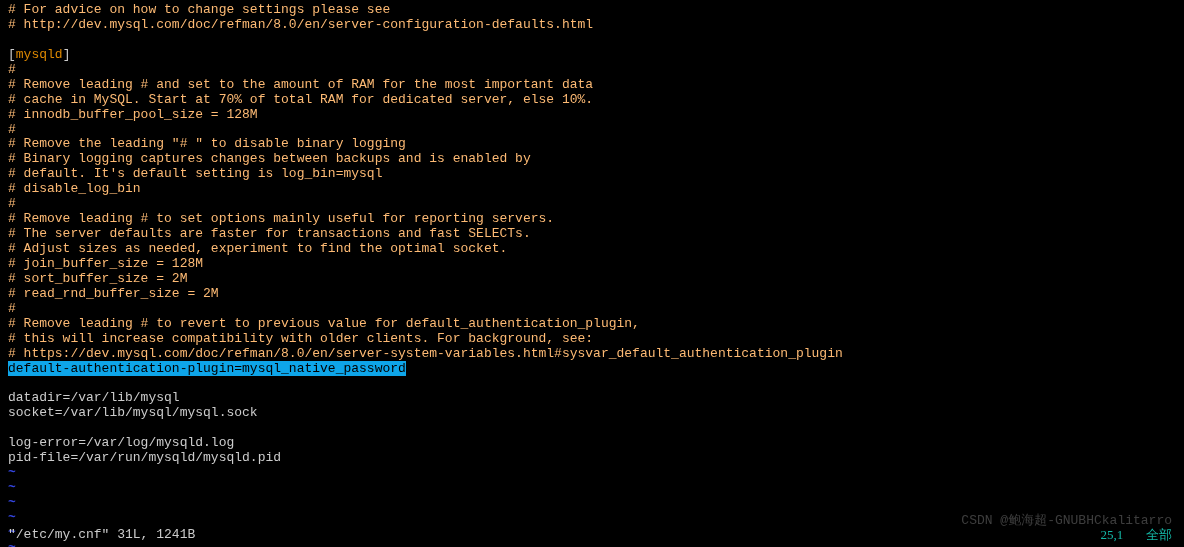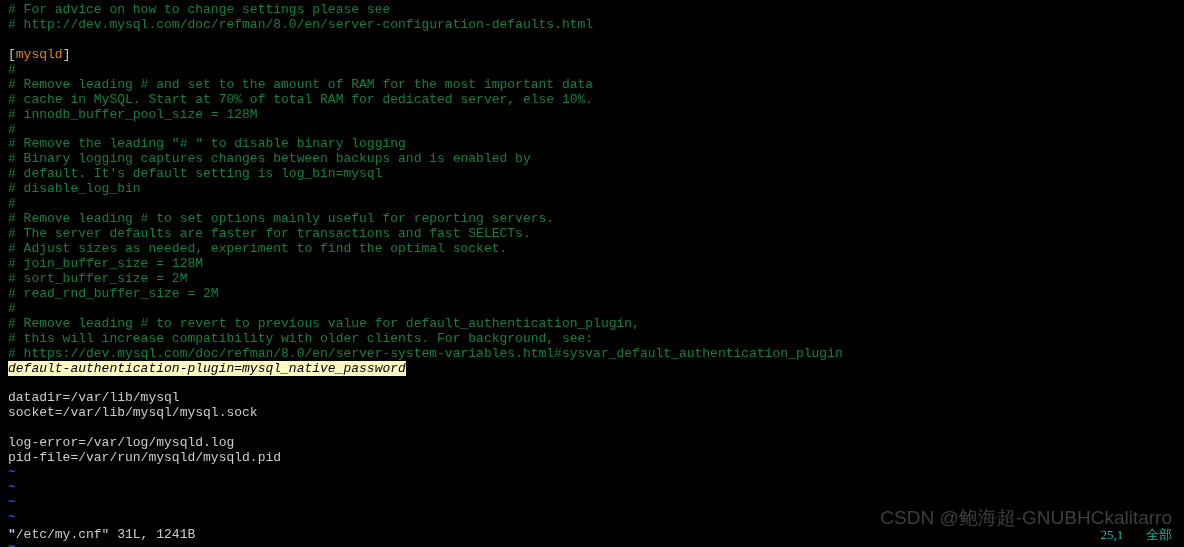--- a/index.html
+++ b/index.html
@@ -16,29 +16,28 @@
       width: 1184px;
       height: 547px;
       padding: 3px 8px;
       position: relative;
       overflow: hidden;
     }
     .line {
       white-space: pre;
     }
     .comment {
-      color: #15803d;
+      color: #fdba74;
     }
     .white-text {
       color: #cccccc;
     }
     .highlighted {
-      background: #fef9c3;
+      background: #0ea5e9;
       color: #000000;
-      font-style: italic;
     }
     .tilde {
       color: #3344dd;
       font-weight: bold;
     }
     .status {
       color: #cccccc;
       position: absolute;
       bottom: 4px;
       left: 8px;
@@ -49,22 +48,22 @@
       right: 12px;
       color: #14b8a6;
       font-family: Liberation Serif, serif;
     }
     .watermark {
       position: absolute;
       bottom: 18px;
       right: 12px;
       color: #888888;
       opacity: 0.45;
-      font-size: 19px;
-      font-family: Liberation Sans, sans-serif;
+      font-size: 13px;
+      font-family: Liberation Mono, monospace;
     }
     .orange {
       color: #dd8800;
       margin-top: 14px;
     }
   </style>
 </head>
 <body>
 
 <div id="content">

